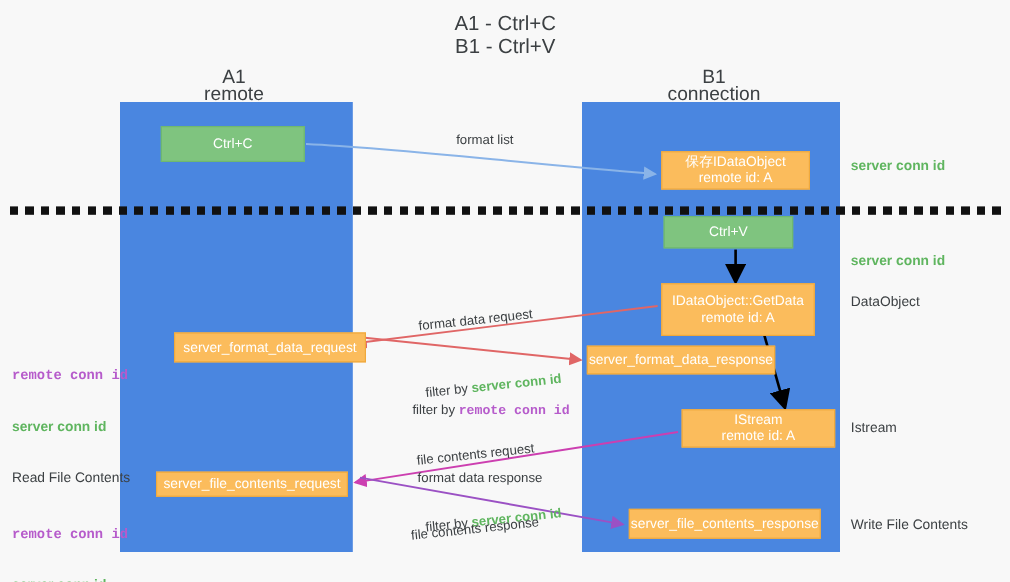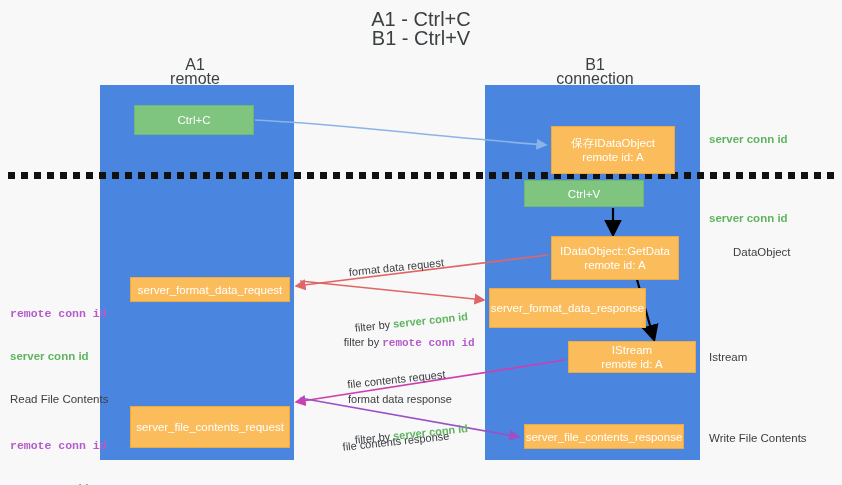--- a/index.html
+++ b/index.html
@@ -10,21 +10,21 @@
     position:relative;
     overflow:hidden;
     color:#3c4043;
   }
   #stage{position:absolute;left:0;top:0;width:842px;height:485px;}
   .abs{position:absolute;}
 
   
   #title{
     left:0;top:10px;width:842px;text-align:center;
-    font-size:20px;line-height:19px;color:#3c4043;white-space:pre;
+    font-size:17px;line-height:19px;color:#3c4043;white-space:pre;
   }
 
   
   .col-head{
     text-align:center;font-size:16px;line-height:14px;color:#3c4043;white-space:pre;
   }
   #head-a1{left:120px;top:58px;width:150px;}
   #head-b1{left:520px;top:58px;width:150px;}
 
   
@@ -42,37 +42,37 @@
   .box{
     display:flex;align-items:center;justify-content:center;
     text-align:center;color:#ffffff;
     font-size:11.5px;line-height:14px;white-space:pre;
     box-sizing:border-box;
   }
   .box.orange{background:#fbbc5c;border:1px solid #f0a93c;}
   .box.green{background:#7fc47f;border:1px solid #6fb86f;}
 
   #box-ctrlc{left:134px;top:105px;width:120px;height:30px;}
-  #box-idataobject{left:551px;top:126px;width:124px;height:48px;}
-  #box-ctrlv{left:524px;top:180px;width:120px;height:27px;}
+  #box-idataobject{left:551px;top:126px;width:124px;height:32px;}
+  #box-ctrlv{left:553px;top:180px;width:108px;height:27px;}
   #box-getdata{left:551px;top:236px;width:128px;height:44px;}
-  #box-fmt-req{left:130px;top:277px;width:160px;height:25px;}
-  #box-fmt-resp{left:489px;top:288px;width:157px;height:40px;}
+  #box-fmt-req{left:145px;top:277px;width:160px;height:25px;}
+  #box-fmt-resp{left:489px;top:288px;width:157px;height:24px;}
   #box-istream{left:568px;top:341px;width:128px;height:32px;}
-  #box-file-req{left:130px;top:406px;width:160px;height:42px;}
+  #box-file-req{left:130px;top:393px;width:160px;height:21px;}
   #box-file-resp{left:524px;top:424px;width:160px;height:25px;}
 
   
   .right-note{font-size:11.5px;line-height:14px;white-space:pre;}
   .conn-green{color:#5fb55f;font-weight:bold;}
   .conn-purple{color:#b65bcb;font-weight:bold;font-family:Liberation Mono, monospace;}
 
   #note-server-1{left:709px;top:132px;}
   #note-server-2{left:709px;top:211px;}
-  #note-dataobject{left:709px;top:245px;color:#3c4043;margin-left:24px;}
+  #note-dataobject{left:709px;top:245px;color:#3c4043;}
   #note-istream{left:709px;top:350px;color:#3c4043;}
   #note-writefile{left:709px;top:431px;color:#3c4043;}
 
   
   .left-note{font-size:11.5px;line-height:14px;white-space:pre;text-align:left;}
   #note-left-1{left:10px;top:279px;}
   #note-readfile{left:10px;top:392px;color:#3c4043;}
   #note-left-2{left:10px;top:411px;}
 
   
@@ -148,20 +148,21 @@
   <div class="abs box green" id="box-ctrlv">Ctrl+V</div>
   <div class="abs box orange" id="box-getdata">IDataObject::GetData
 remote id: A</div>
   <div class="abs box orange" id="box-fmt-req">server_format_data_request</div>
   <div class="abs box orange" id="box-fmt-resp">server_format_data_response</div>
   <div class="abs box orange" id="box-istream">IStream
 remote id: A</div>
   <div class="abs box orange" id="box-file-req">server_file_contents_request</div>
   <div class="abs box orange" id="box-file-resp">server_file_contents_response</div>
 
+  <div class="abs edge-label" id="lbl-format-list">format list</div>
 
   <div class="abs edge-label" id="lbl-fmt-req">
     <div>format data request</div>
     <div>
       <span>filter by </span><span class="conn-green">server conn id</span>
     </div>
   </div>
 
   <div class="abs edge-label" id="lbl-fmt-resp">
     <div style="margin-top:7px">

